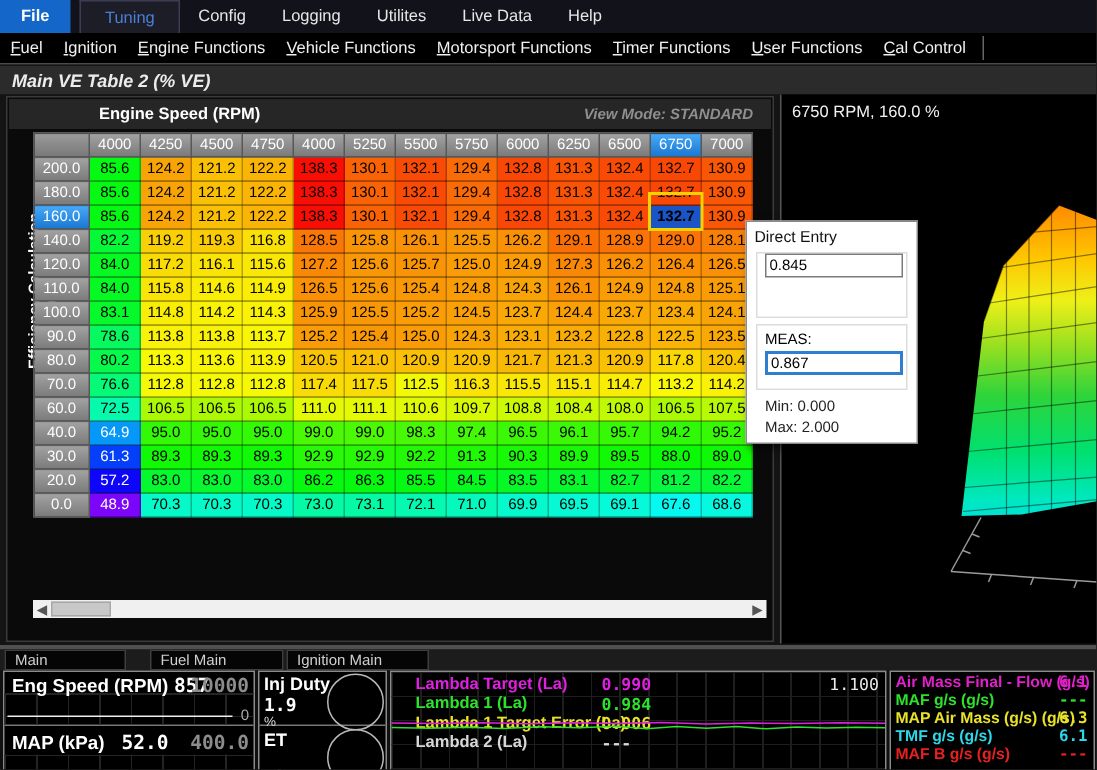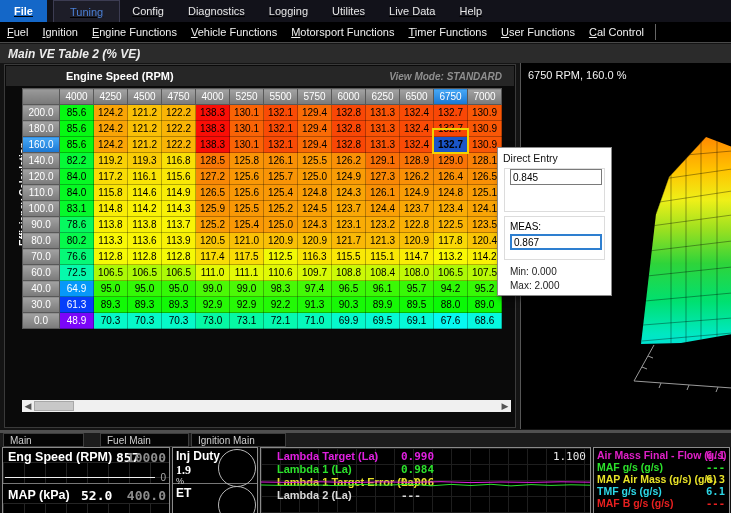--- a/index.html
+++ b/index.html
@@ -2,21 +2,21 @@
 <html><head>
 <meta charset="utf-8">
 <style>
   * { margin:0; padding:0; box-sizing:border-box; }
   body { background:#333; font-family:"Liberation Sans", sans-serif; }
   #app { position:relative; width:731px; height:513px; background:#141414; overflow:hidden;
          font-family:"Liberation Sans", sans-serif; }
 
   
   .menubar { position:absolute; left:0; top:0; width:731px; height:22px; background:#12121a;
-             display:flex; align-items:stretch;text-decoration:underline; }
+             display:flex; align-items:stretch; }
   .menubar .mitem { color:#e6e6e6; font-size:11px; display:flex; align-items:center;
                     padding:0 12px; cursor:default; }
   .menubar .file { background:#1467c8; color:#fff; font-weight:bold; padding:0 14px; }
   .menubar .tuning { background:#1d1d28; border:1px solid #3c3c52; border-bottom:none;
                      color:#4a7fd4; margin-left:6px; padding:0 16px; }
 
   
   .ribbon { position:absolute; left:0; top:22px; width:731px; height:21px; background:#000;
             border-bottom:1px solid #4a4a4a; display:flex; align-items:center; }
   .ribbon .ritem { color:#f0f0f0; font-size:11px; padding:0 7px; white-space:nowrap; }
@@ -105,21 +105,20 @@
 </style>
 </head>
 <body>
 
 <div id="app">
 
   <div class="menubar">
       <span class="mitem file">File</span>
       <span class="mitem tuning">Tuning</span>
       <span class="mitem">Config</span>
-      <span class="mitem">Diagnostics</span>
       <span class="mitem">Logging</span>
       <span class="mitem">Utilites</span>
       <span class="mitem">Live Data</span>
       <span class="mitem">Help</span>
     </div>
 
   <div class="ribbon">
       <span class="ritem"><u>F</u>uel</span>
       <span class="ritem"><u>I</u>gnition</span>
       <span class="ritem"><u>E</u>ngine Functions</span>
@@ -361,20 +360,36 @@
               <td style="background:hsl(117,95%,50%);color:#000;">89.3</td>
               <td style="background:hsl(112,95%,50%);color:#000;">92.9</td>
               <td style="background:hsl(112,95%,50%);color:#000;">92.9</td>
               <td style="background:hsl(113,95%,50%);color:#000;">92.2</td>
               <td style="background:hsl(114,95%,50%);color:#000;">91.3</td>
               <td style="background:hsl(116,95%,50%);color:#000;">90.3</td>
               <td style="background:hsl(116,95%,50%);color:#000;">89.9</td>
               <td style="background:hsl(117,95%,50%);color:#000;">89.5</td>
               <td style="background:hsl(119,95%,50%);color:#000;">88.0</td>
               <td style="background:hsl(118,95%,50%);color:#000;">89.0</td>
+            </tr>
+            <tr>
+              <th class="rowh ">20.0</th>
+              <td style="background:hsl(242,95%,50%);color:#fff;">57.2</td>
+              <td style="background:hsl(130,95%,50%);color:#000;">83.0</td>
+              <td style="background:hsl(130,95%,50%);color:#000;">83.0</td>
+              <td style="background:hsl(130,95%,50%);color:#000;">83.0</td>
+              <td style="background:hsl(122,95%,50%);color:#000;">86.2</td>
+              <td style="background:hsl(122,95%,50%);color:#000;">86.3</td>
+              <td style="background:hsl(123,95%,50%);color:#000;">85.5</td>
+              <td style="background:hsl(126,95%,50%);color:#000;">84.5</td>
+              <td style="background:hsl(128,95%,50%);color:#000;">83.5</td>
+              <td style="background:hsl(129,95%,50%);color:#000;">83.1</td>
+              <td style="background:hsl(130,95%,50%);color:#000;">82.7</td>
+              <td style="background:hsl(134,95%,50%);color:#000;">81.2</td>
+              <td style="background:hsl(132,95%,50%);color:#000;">82.2</td>
             </tr>
             <tr>
               <th class="rowh ">0.0</th>
               <td style="background:hsl(269,95%,50%);color:#fff;">48.9</td>
               <td style="background:hsl(168,95%,50%);color:#000;">70.3</td>
               <td style="background:hsl(168,95%,50%);color:#000;">70.3</td>
               <td style="background:hsl(168,95%,50%);color:#000;">70.3</td>
               <td style="background:hsl(159,95%,50%);color:#000;">73.0</td>
               <td style="background:hsl(159,95%,50%);color:#000;">73.1</td>
               <td style="background:hsl(162,95%,50%);color:#000;">72.1</td>
@@ -477,21 +492,21 @@
         <div class="gridbg" style="left:0;top:18px;right:0;bottom:0;"></div>
         <span class="glabel" style="position:absolute;left:5px;top:3px;font-size:12.5px;">MAP (kPa)</span>
         <span class="gval" style="position:absolute;left:78px;top:3px;font-size:13px;">52.0</span>
         <span class="gmax" style="position:absolute;right:3px;top:3px;font-size:13px;">400.0</span>
       </div>
     </div>
 
     <div class="gpanel pB">
       <div class="subrow" style="top:0;height:36px;border-bottom:1px solid #777;">
         <span class="glabel" style="position:absolute;left:3px;top:1px;">Inj Duty</span>
-        <span class="gval" style="position:absolute;left:3px;top:15px;font-family:Liberation Serif, serif;">1.9</span>
+        <span class="gval" style="position:absolute;left:3px;top:15px;">1.9</span>
         <span style="position:absolute;left:3px;top:28px;font-size:9px;color:#ddd;">%</span>
         <div class="circle-gauge" style="right:1px;top:1px;"></div>
       </div>
       <div class="subrow" style="top:37px;height:43px;">
         <span class="glabel" style="position:absolute;left:3px;top:1px;">ET</span>
         <span class="gval" style="position:absolute;left:3px;top:26px;">53.1</span>
         <div class="circle-gauge" style="right:1px;top:1px;"></div>
       </div>
     </div>
 

